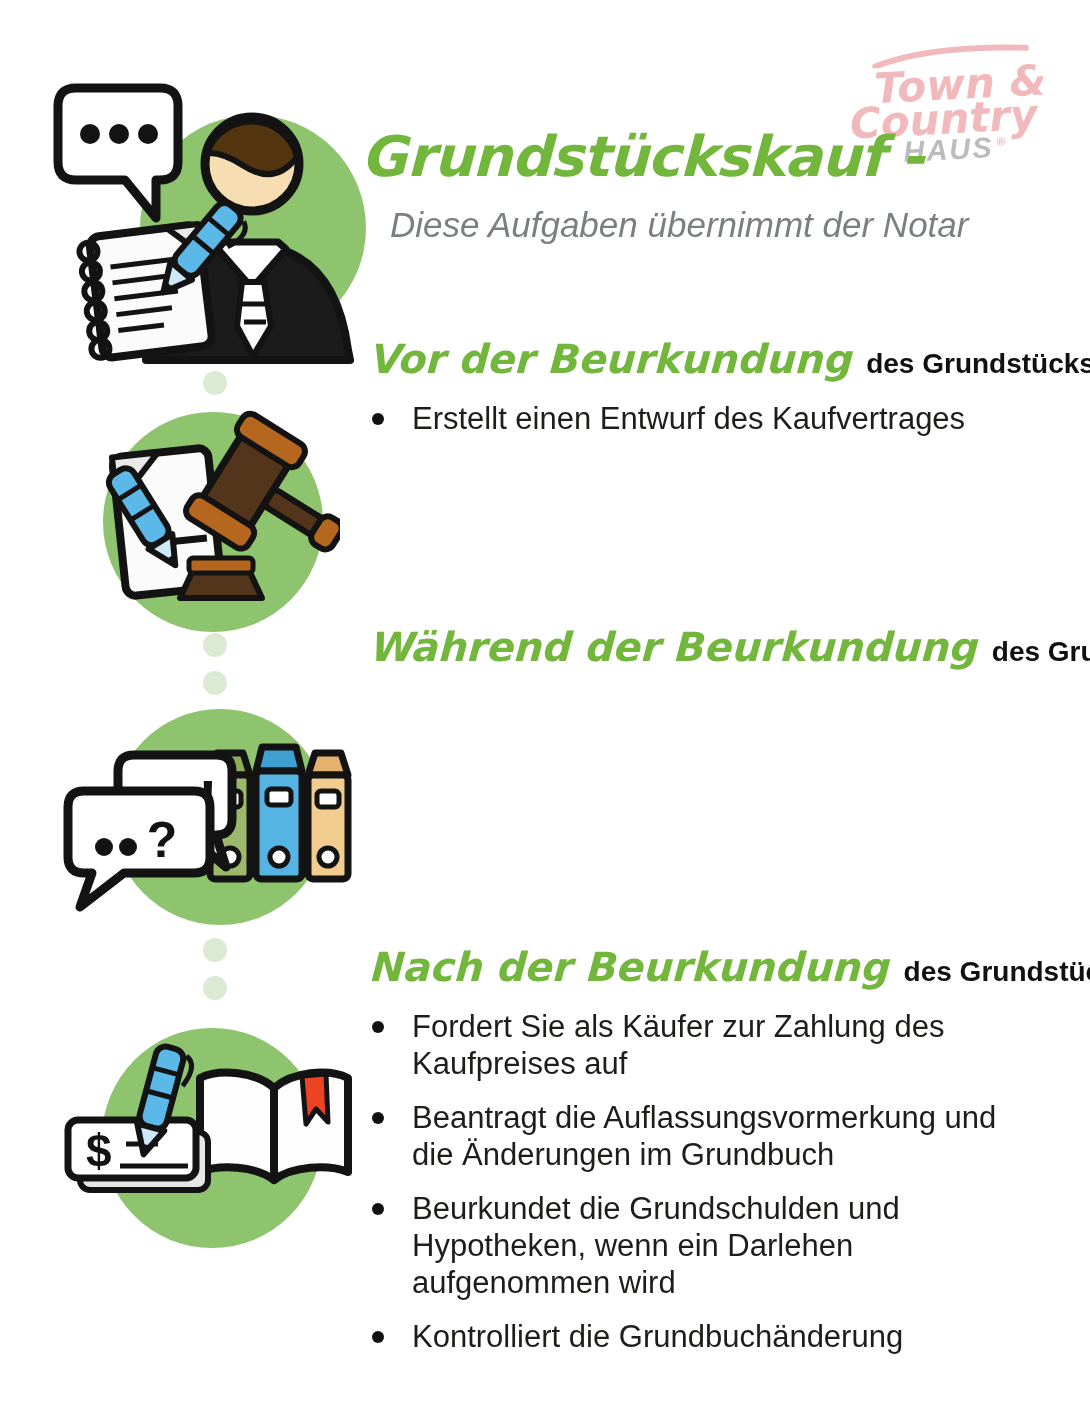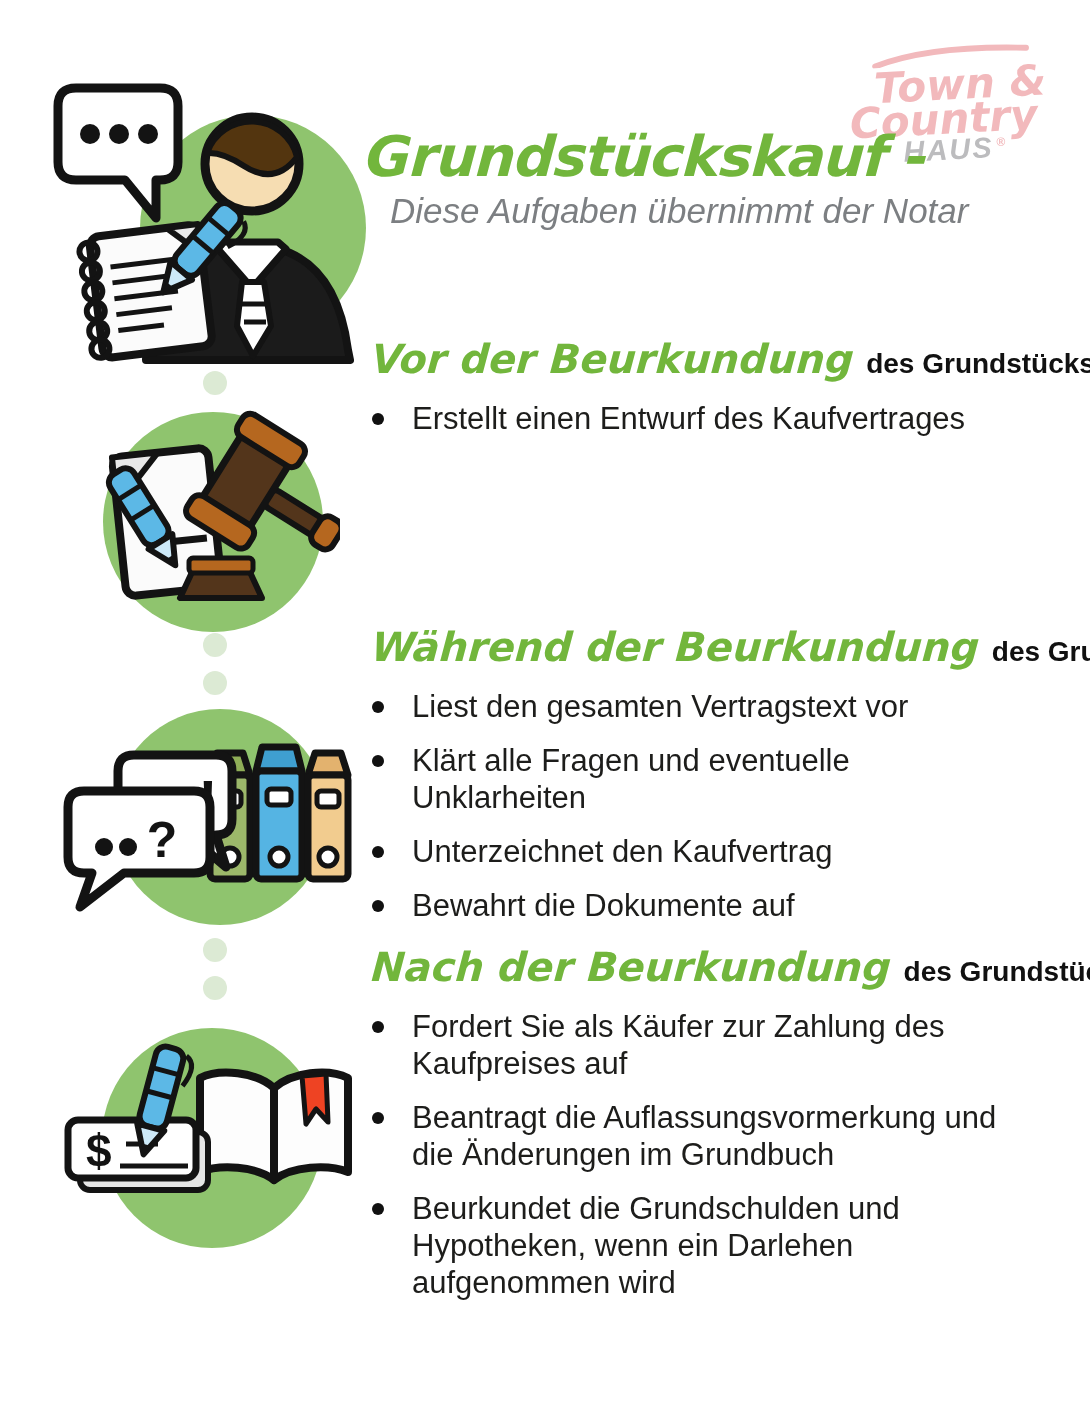--- a/index.html
+++ b/index.html
@@ -12,21 +12,21 @@
   .logo-swoosh{display:block;width:180px;height:20px;margin:0 0 2px 14px;}
   .logo-line1{font-family:"DejaVu Sans",sans-serif;font-size:42px;margin-left:26px;}
   .logo-line2{font-family:"DejaVu Sans",sans-serif;font-size:42px;margin-top:-4px;}
   .logo-haus{font-size:29px;letter-spacing:2px;color:#bcbcbe;margin:-2px 0 0 52px;font-style:italic;}
   .logo-haus sup{font-size:12px;color:#f2b9bc;margin-left:3px;}
 
   
   .title-block{position:absolute;left:366px;top:124px;width:700px;}
   .main-title{margin:0;font-family:"DejaVu Sans",sans-serif;font-style:italic;font-weight:800;
               font-size:56px;letter-spacing:-1px;color:#72b63c;transform:skewX(-4deg);transform-origin:left;}
-  .subtitle{margin:2px 0 0 24px;font-style:italic;font-size:35px;color:#7c7f82;}
+  .subtitle{margin:16px 0 0 24px;font-style:italic;font-size:35px;color:#7c7f82;}
 
   
   .icon-block{position:absolute;}
   .timeline-dot{position:absolute;width:24px;height:24px;border-radius:50%;background:#dcead4;left:203px;}
 
   
   .sec{position:absolute;left:368px;width:700px;}
   .sec-heading{display:flex;align-items:baseline;gap:14px;margin:0 0 18px 2px;}
   .sec-script{font-family:"DejaVu Sans",sans-serif;font-style:italic;font-weight:800;
               font-size:40px;color:#72b63c;transform:skewX(-4deg);transform-origin:left bottom;white-space:nowrap;}
@@ -208,33 +208,28 @@
     <ul class="bullets">
       <li>Erstellt einen Entwurf des Kaufvertrages</li>
     </ul>
   </section>
 
   <section class="sec" style="top:624px">
     <h2 class="sec-heading">
       <span class="sec-script">Während der Beurkundung</span>
       <span class="sec-suffix">des Grundstücks</span>
     </h2>
-    <ul class="bullets">
-      <li>Liest den gesamten Vertragstext vor</li>
-      <li>Klärt alle Fragen und eventuelle Unklarheiten</li>
-      <li>Unterzeichnet den Kaufvertrag</li>
-      <li>Bewahrt die Dokumente auf</li>
-    </ul>
   </section>
 
   <section class="sec" style="top:944px">
     <h2 class="sec-heading">
       <span class="sec-script">Nach der Beurkundung</span>
       <span class="sec-suffix">des Grundstücks</span>
     </h2>
     <ul class="bullets">
       <li>Fordert Sie als Käufer zur Zahlung des Kaufpreises auf</li>
       <li>Beantragt die Auflassungsvormerkung und die Änderungen im Grundbuch</li>
       <li>Beurkundet die Grundschulden und Hypotheken, wenn ein Darlehen aufgenommen wird</li>
+      <li>Kontrolliert die Grundbuchänderung</li>
     </ul>
   </section>
 
 </div>
 
 </body></html>

